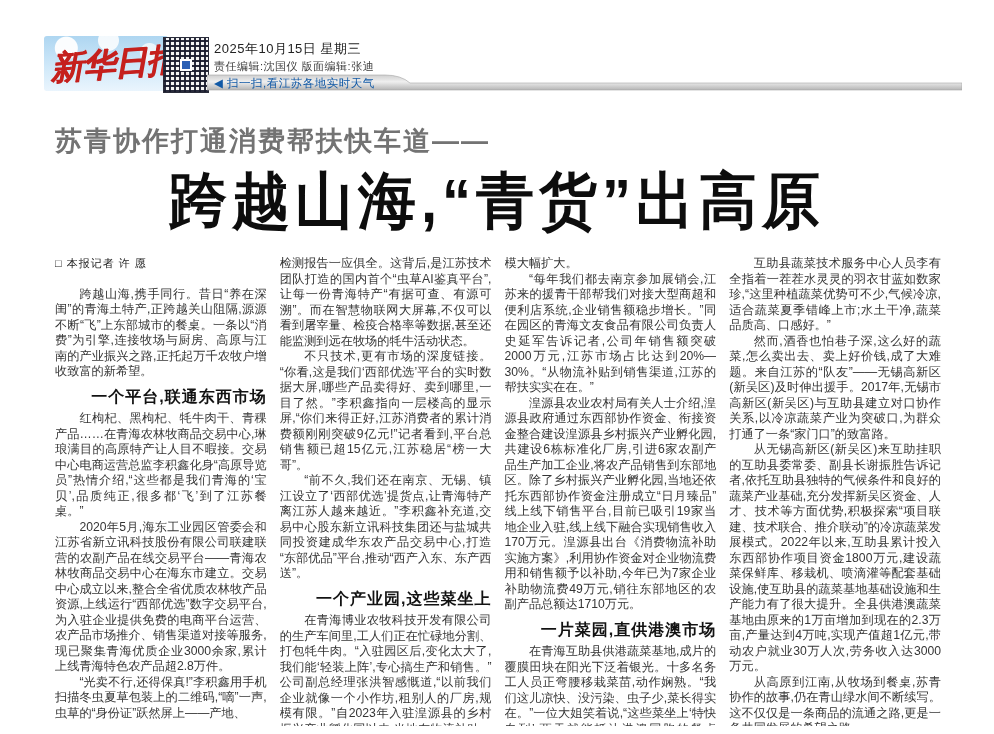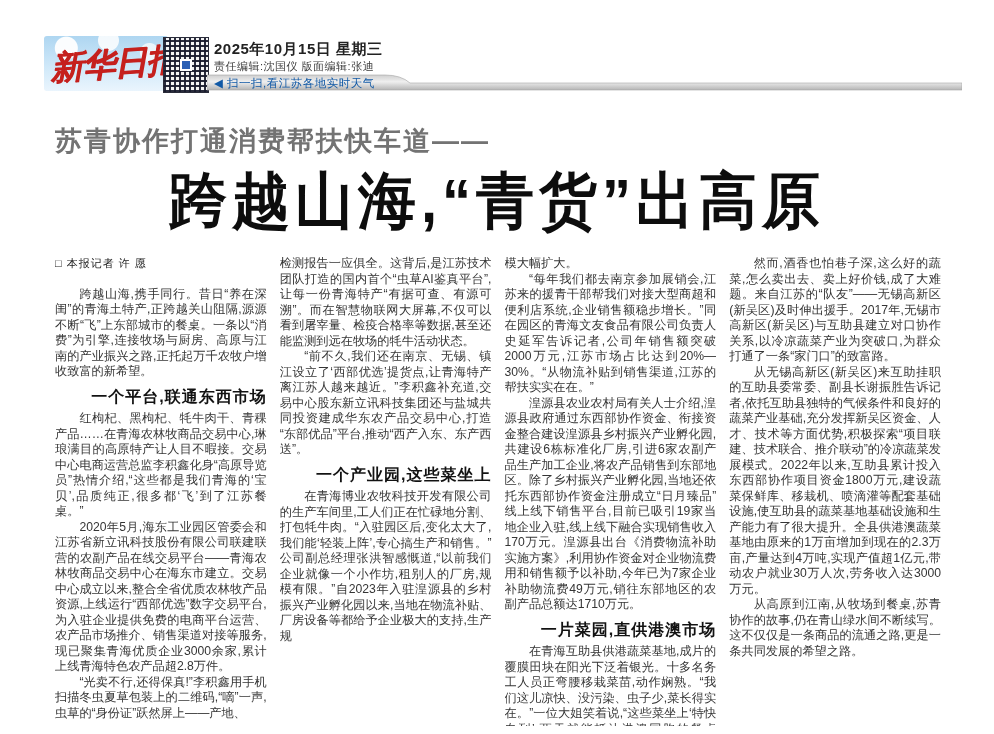--- a/index.html
+++ b/index.html
@@ -33,21 +33,21 @@
     background-color:#f4f4f4;
     background-image:
       repeating-linear-gradient(0deg, rgba(24,26,44,.92) 0 2px, transparent 2px 5px),
       repeating-linear-gradient(90deg, rgba(24,26,44,.92) 0 2px, transparent 2px 5px);
     outline:1px solid #2a2c3a;
   }
   .qr::after{
     content:"";position:absolute;left:16px;top:21px;width:12px;height:12px;
     background:#2b5fb4;border:2px solid #fff;box-sizing:border-box;
   }
-  .dateline{left:214px;top:40px;font-size:15px;font-weight:bold;color:#222;letter-spacing:.5px;}
+  .dateline{left:214px;top:40px;font-size:13px;font-weight:normal;color:#222;letter-spacing:.5px;}
   .editors{left:214px;top:59px;font-size:11px;color:#3c3c3c;letter-spacing:.5px;}
   .banner-svg{left:207px;top:74px;}
   .banner-text{
     left:214px;top:76px;font-size:11.5px;font-weight:normal;color:#1159a6;letter-spacing:.5px;
   }
 
   
   .kicker{
     left:55px;top:123px;font-size:27px;font-weight:700;color:#737373;
     letter-spacing:2px;white-space:nowrap;
@@ -105,29 +105,31 @@
     <div class="col">
       <p class="byline">□ 本报记者 许 愿</p>
       <p class="para">跨越山海,携手同行。昔日“养在深闺”的青海土特产,正跨越关山阻隔,源源不断“飞”上东部城市的餐桌。一条以“消费”为引擎,连接牧场与厨房、高原与江南的产业振兴之路,正托起万千农牧户增收致富的新希望。</p>
       <h3 class="subhead">一个平台,联通东西市场</h3>
       <p class="para">红枸杞、黑枸杞、牦牛肉干、青稞产品……在青海农林牧商品交易中心,琳琅满目的高原特产让人目不暇接。交易中心电商运营总监李积鑫化身“高原导览员”热情介绍,“这些都是我们青海的‘宝贝’,品质纯正,很多都‘飞’到了江苏餐桌。”</p>
       <p class="para">2020年5月,海东工业园区管委会和江苏省新立讯科技股份有限公司联建联营的农副产品在线交易平台——青海农林牧商品交易中心在海东市建立。交易中心成立以来,整合全省优质农林牧产品资源,上线运行“西部优选”数字交易平台,为入驻企业提供免费的电商平台运营、农产品市场推介、销售渠道对接等服务,现已聚集青海优质企业3000余家,累计上线青海特色农产品超2.8万件。</p>
       <p class="para">“光卖不行,还得保真!”李积鑫用手机扫描冬虫夏草包装上的二维码,“嘀”一声,虫草的“身份证”跃然屏上——产地、</p>
     </div>
     <div class="col">
       <p class="para noindent">检测报告一应俱全。这背后,是江苏技术团队打造的国内首个“虫草AI鉴真平台”,让每一份青海特产“有据可查、有源可溯”。而在智慧物联网大屏幕,不仅可以看到屠宰量、检疫合格率等数据,甚至还能监测到远在牧场的牦牛活动状态。</p>
+      <p class="para">不只技术,更有市场的深度链接。“你看,这是我们‘西部优选’平台的实时数据大屏,哪些产品卖得好、卖到哪里,一目了然。”李积鑫指向一层楼高的显示屏,“你们来得正好,江苏消费者的累计消费额刚刚突破9亿元!”记者看到,平台总销售额已超15亿元,江苏稳居“榜一大哥”。</p>
       <p class="para">“前不久,我们还在南京、无锡、镇江设立了‘西部优选’提货点,让青海特产离江苏人越来越近。”李积鑫补充道,交易中心股东新立讯科技集团还与盐城共同投资建成华东农产品交易中心,打造“东部优品”平台,推动“西产入东、东产西送”。</p>
       <h3 class="subhead">一个产业园,这些菜坐上</h3>
       <p class="para">在青海博业农牧科技开发有限公司的生产车间里,工人们正在忙碌地分割、打包牦牛肉。“入驻园区后,变化太大了,我们能‘轻装上阵’,专心搞生产和销售。”公司副总经理张洪智感慨道,“以前我们企业就像一个小作坊,租别人的厂房,规模有限。”自2023年入驻湟源县的乡村振兴产业孵化园以来,当地在物流补贴、厂房设备等都给予企业极大的支持,生产规</p>
     </div>
     <div class="col">
       <p class="para noindent">模大幅扩大。</p>
       <p class="para">“每年我们都去南京参加展销会,江苏来的援青干部帮我们对接大型商超和便利店系统,企业销售额稳步增长。”同在园区的青海文友食品有限公司负责人史延军告诉记者,公司年销售额突破2000万元,江苏市场占比达到20%—30%。“从物流补贴到销售渠道,江苏的帮扶实实在在。”</p>
       <p class="para">湟源县农业农村局有关人士介绍,湟源县政府通过东西部协作资金、衔接资金整合建设湟源县乡村振兴产业孵化园,共建设6栋标准化厂房,引进6家农副产品生产加工企业,将农产品销售到东部地区。除了乡村振兴产业孵化园,当地还依托东西部协作资金注册成立“日月臻品”线上线下销售平台,目前已吸引19家当地企业入驻,线上线下融合实现销售收入170万元。湟源县出台《消费物流补助实施方案》,利用协作资金对企业物流费用和销售额予以补助,今年已为7家企业补助物流费49万元,销往东部地区的农副产品总额达1710万元。</p>
       <h3 class="subhead">一片菜园,直供港澳市场</h3>
       <p class="para">在青海互助县供港蔬菜基地,成片的覆膜田块在阳光下泛着银光。十多名务工人员正弯腰移栽菜苗,动作娴熟。“我们这儿凉快、没污染、虫子少,菜长得实在。”一位大姐笑着说,“这些菜坐上‘特快专列’,两天就能抵达港澳同胞的餐桌上。”</p>
     </div>
     <div class="col">
+      <p class="para">互助县蔬菜技术服务中心人员李有全指着一茬茬水灵灵的羽衣甘蓝如数家珍,“这里种植蔬菜优势可不少,气候冷凉,适合蔬菜夏季错峰上市;水土干净,蔬菜品质高、口感好。”</p>
       <p class="para">然而,酒香也怕巷子深,这么好的蔬菜,怎么卖出去、卖上好价钱,成了大难题。来自江苏的“队友”——无锡高新区(新吴区)及时伸出援手。2017年,无锡市高新区(新吴区)与互助县建立对口协作关系,以冷凉蔬菜产业为突破口,为群众打通了一条“家门口”的致富路。</p>
       <p class="para">从无锡高新区(新吴区)来互助挂职的互助县委常委、副县长谢振胜告诉记者,依托互助县独特的气候条件和良好的蔬菜产业基础,充分发挥新吴区资金、人才、技术等方面优势,积极探索“项目联建、技术联合、推介联动”的冷凉蔬菜发展模式。2022年以来,互助县累计投入东西部协作项目资金1800万元,建设蔬菜保鲜库、移栽机、喷滴灌等配套基础设施,使互助县的蔬菜基地基础设施和生产能力有了很大提升。全县供港澳蔬菜基地由原来的1万亩增加到现在的2.3万亩,产量达到4万吨,实现产值超1亿元,带动农户就业30万人次,劳务收入达3000万元。</p>
       <p class="para">从高原到江南,从牧场到餐桌,苏青协作的故事,仍在青山绿水间不断续写。这不仅仅是一条商品的流通之路,更是一条共同发展的希望之路。</p>
     </div>
   </div>
 
 </body></html>

